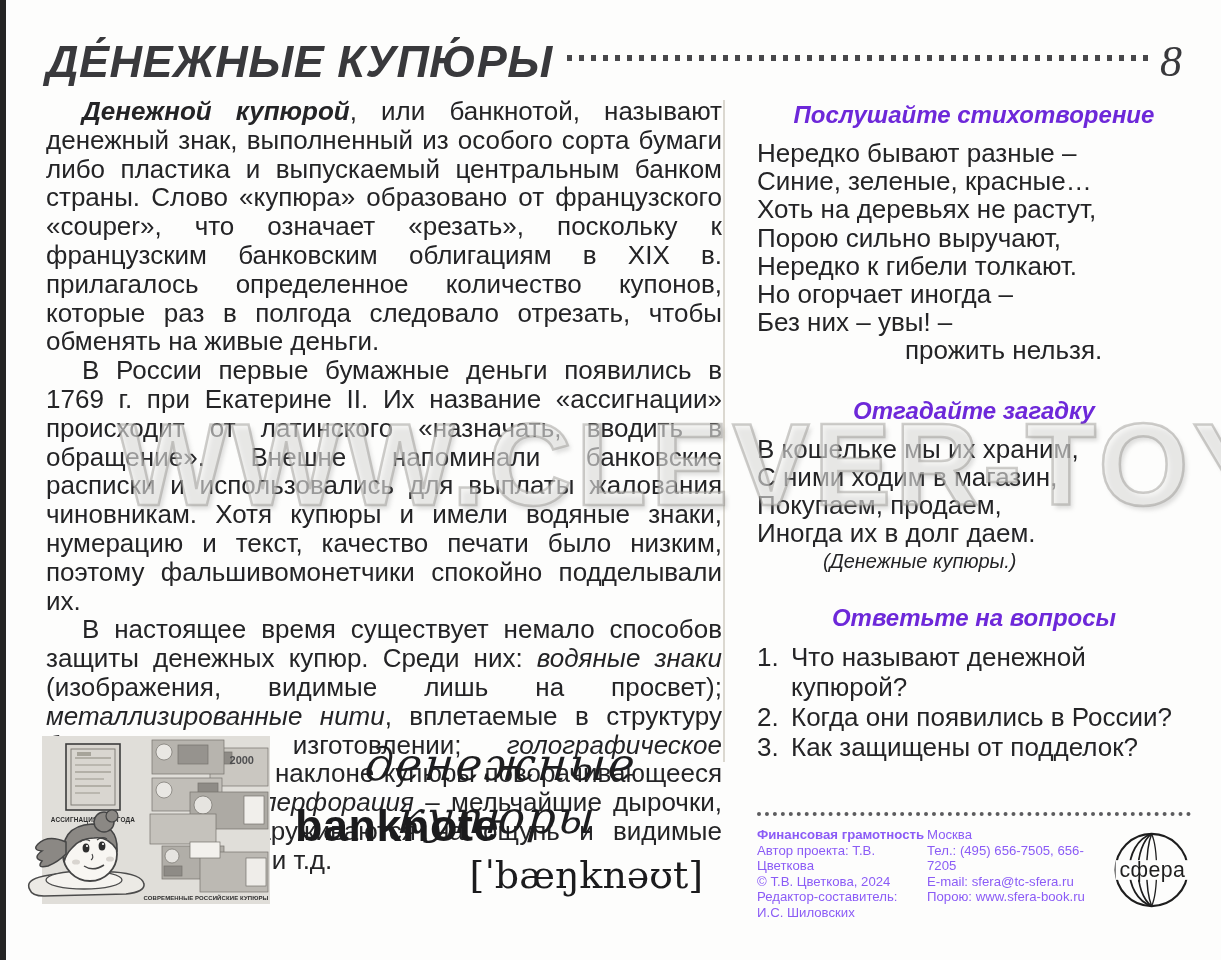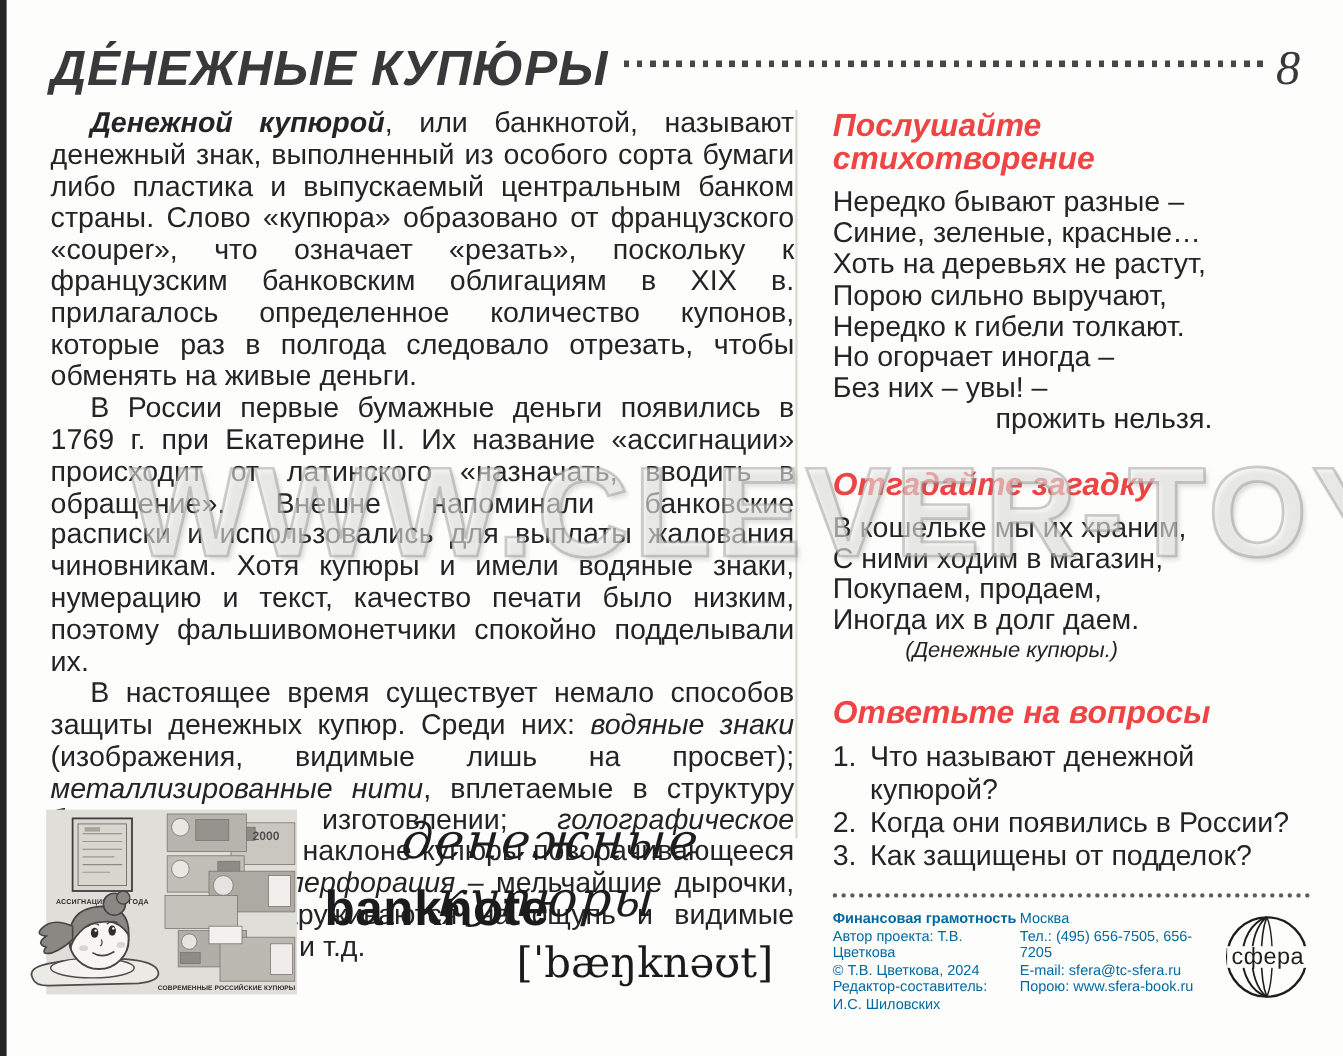--- a/index.html
+++ b/index.html
@@ -20,21 +20,21 @@
   .article{position:absolute;left:46px;top:97px;width:676px;font-size:26px;line-height:28.8px;
            text-align:justify;color:#242426;}
   .article p{margin:0;text-indent:36px;}
   .bi{font-weight:bold;font-style:italic;}
   .it{font-style:italic;}
 
   .column-divider{position:absolute;left:723px;top:100px;width:2px;height:662px;background:#dbd8d0;}
 
   
   .right-col{position:absolute;left:757px;top:100px;width:434px;color:#242426;}
-  .sec-heading{font-weight:bold;font-style:italic;font-size:29px;line-height:30px;margin:0;color:#ef4444;}
+  .sec-heading{font-weight:bold;font-style:italic;font-size:24px;line-height:30px;margin:0;color:#6d28d9;text-align:center;}
   .verse{margin:9px 0 0 0;font-size:26px;line-height:28.2px;}
   .verse div{white-space:nowrap;}
   .verse .indent{padding-left:148px;}
   .answer{font-style:italic;padding-left:66px;font-size:20px;line-height:28.2px;}
   .gap-lg{height:31px;}
   .gap-md{height:27px;}
   .qa{margin:9px 0 0 0;font-size:26px;line-height:30px;}
   .qa .q{display:flex;}
   .qa .qnum{flex:0 0 34px;}
 
@@ -46,21 +46,21 @@
       font-family:"DejaVu Serif",serif;font-style:italic;font-weight:500;font-size:45px;
       letter-spacing:2px;color:#1d1d1f;transform:skewX(-4deg);}
   .vocab-word{position:absolute;left:295px;top:800px;width:408px;
       font-size:45px;font-weight:bold;letter-spacing:0.5px;color:#1b1b1d;}
   .vocab-trans{position:absolute;left:295px;top:853px;width:408px;text-align:right;
       font-family:"DejaVu Serif",serif;font-size:38px;color:#1b1b1d;}
 
   
   .publisher{position:absolute;left:757px;top:812px;width:434px;}
   .dotted-rule{width:100%;border-top:4px dotted #5c5c5e;height:0;}
-  .pub-row{display:flex;margin-top:11px;font-size:13.2px;line-height:15.6px;color:#0369a1;}
+  .pub-row{display:flex;margin-top:11px;font-size:13.2px;line-height:15.6px;color:#8b5cf6;}
   .pub-col1{flex:0 0 170px;}
   .pub-col2{flex:0 0 172px;}
   .pub-bold{font-weight:bold;}
   .pub-logo{margin-left:auto;margin-top:2px;}
 
   
   .watermark{position:absolute;left:118px;top:398px;width:1200px;z-index:6;
       font-size:116px;font-weight:bold;letter-spacing:4px;white-space:nowrap;
       color:rgba(238,238,236,0.55);-webkit-text-stroke:2.5px rgba(148,146,142,0.45);
       text-shadow:3px 4px 4px rgba(110,110,108,0.22);pointer-events:none;}

